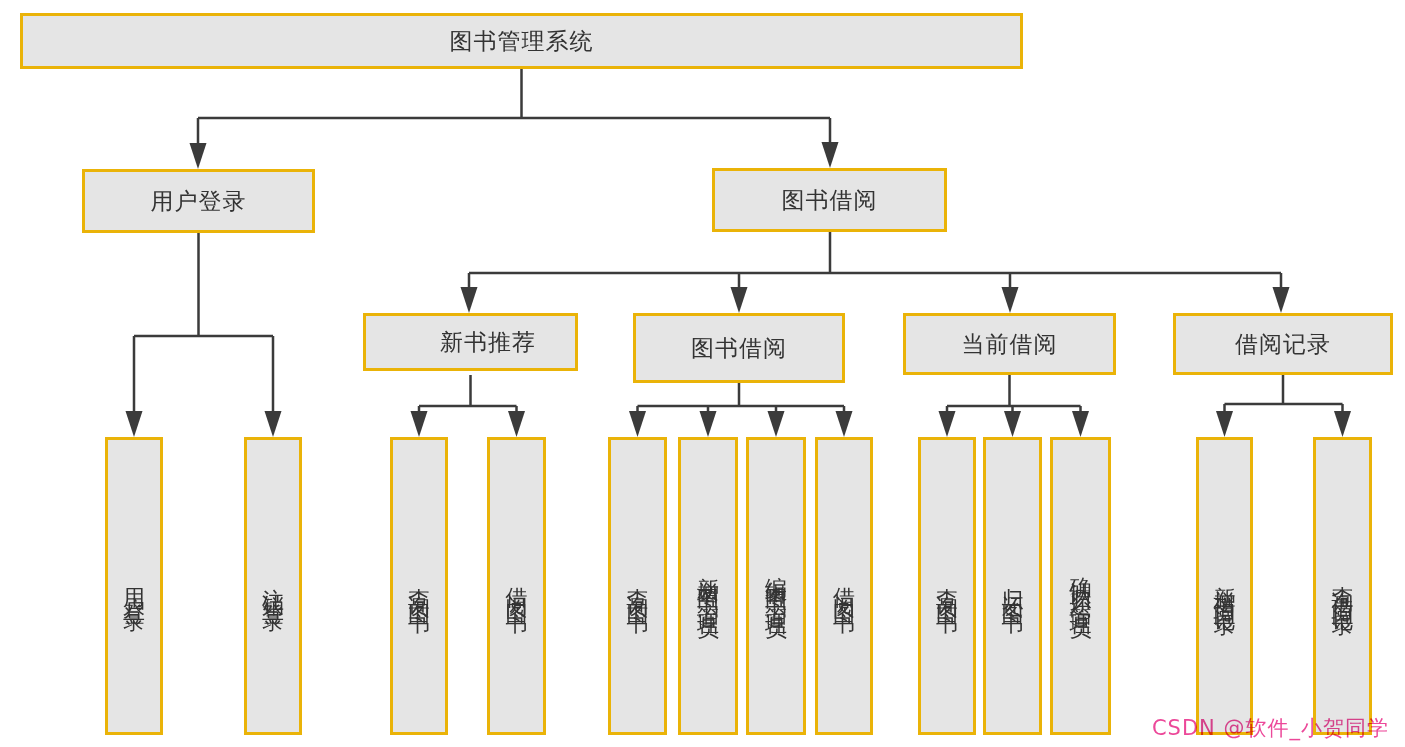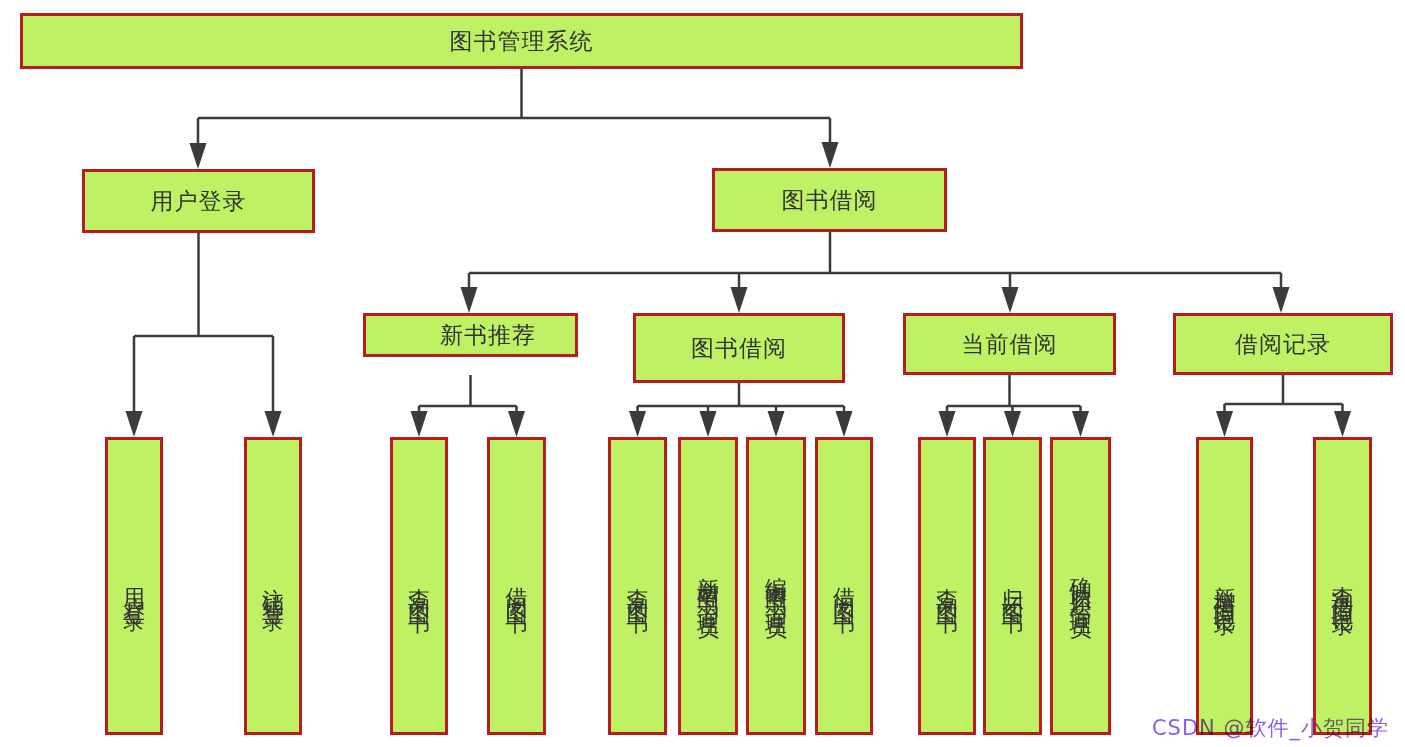--- a/index.html
+++ b/index.html
@@ -13,22 +13,22 @@
   }
   .wires {
     position: absolute;
     left: 0; top: 0;
     width: 1405px; height: 747px;
     pointer-events: none;
   }
   .node {
     position: absolute;
     box-sizing: border-box;
-    border: 3px solid #b91c1c;
-    background: #bef264;
+    border: 3px solid #eab308;
+    background: #e5e5e5;
     display: flex;
     align-items: center;
     justify-content: center;
     color: #333333;
   }
   .node.h span {
     font-size: 23px;
     letter-spacing: 1px;
     white-space: nowrap;
   }
@@ -38,21 +38,21 @@
     font-size: 22px;
     letter-spacing: 8px;
     line-height: 1;
   }
   .node.v span.long { letter-spacing: 6px; font-size: 22px; }
   .watermark {
     position: absolute;
     top: 714px;
     right: 16px;
     font-size: 21px;
-    color: #8b5cf6;
+    color: #ec4899;
     letter-spacing: 1px;
     mix-blend-mode: multiply;
     white-space: nowrap;
   }
 </style>
 </head>
 <body>
 
 <div class="canvas">
 
@@ -91,21 +91,21 @@
     <span>图书管理系统</span>
   </div>
 
   <div class="node h" style="left:82px; top:169px; width:233px; height:64px;">
     <span>用户登录</span>
   </div>
   <div class="node h" style="left:712px; top:168px; width:235px; height:64px;">
     <span>图书借阅</span>
   </div>
 
-  <div class="node h" style="left:363px; top:313px; width:215px; height:44px;padding-left:35px;">
+  <div class="node h" style="left:363px; top:313px; width:215px; height:58px;padding-left:35px;">
     <span>新书推荐</span>
   </div>
   <div class="node h" style="left:633px; top:313px; width:212px; height:70px;">
     <span>图书借阅</span>
   </div>
   <div class="node h" style="left:1173px; top:313px; width:220px; height:62px;">
     <span>借阅记录</span>
   </div>
   <div class="node h" style="left:903px; top:313px; width:213px; height:62px;">
     <span>当前借阅</span>

